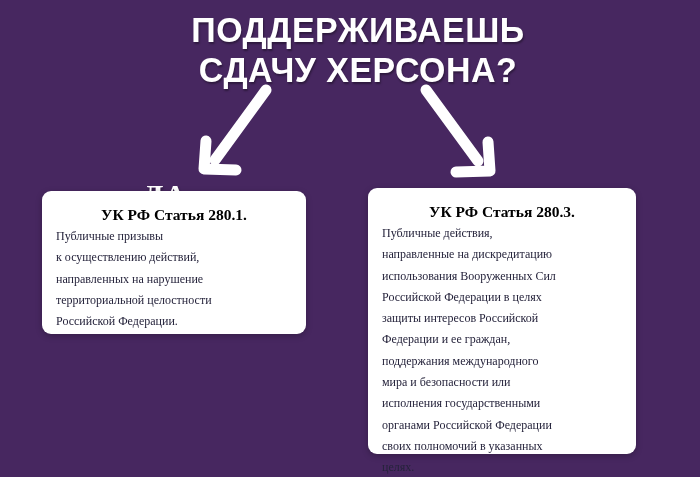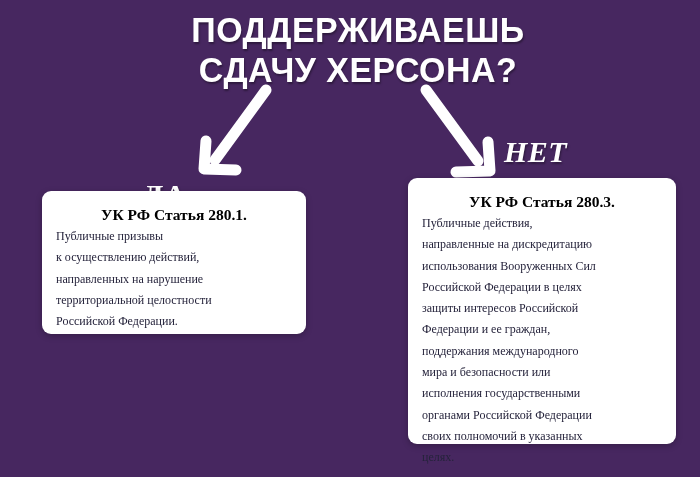--- a/index.html
+++ b/index.html
@@ -82,25 +82,24 @@
   }
   .card-left {
     left: 42px;
     top: 191px;
     width: 264px;
     height: 143px;
     padding: 13px 14px 10px 14px;
   }
   .card-right {
     left: 368px;
-    top: 178px;
+    top: 188px;
     width: 268px;
     height: 266px;
     padding: 13px 14px 10px 14px;
-    margin-left: 40px;
   }
   .card-heading {
     font-family: "Liberation Serif", serif;
     font-weight: bold;
     font-size: 15.5px;
     line-height: 21px;
     color: #000000;
     text-align: center;
     margin: 0 0 1px 0;
   }
@@ -132,21 +131,20 @@
     </g>
 
     <g>
       <line x1="426" y1="90" x2="478" y2="161" stroke="#ffffff" stroke-width="11" stroke-linecap="round"></line>
       <polyline points="488,142 490,171 456,172" fill="none" stroke="#ffffff" stroke-width="11" stroke-linecap="round" stroke-linejoin="round"></polyline>
     </g>
   </svg>
 
   <div class="branch-label label-yes">ДА</div>
 
-  <div class="branch-label label-no">НЕТ</div>
 
   <div class="card card-left">
     <div class="card-heading">УК РФ Статья 280.1.</div>
     <div class="card-body">Публичные призывы
 к осуществлению действий,
 направленных на нарушение
 территориальной целостности
 Российской Федерации.</div>
   </div>
 

